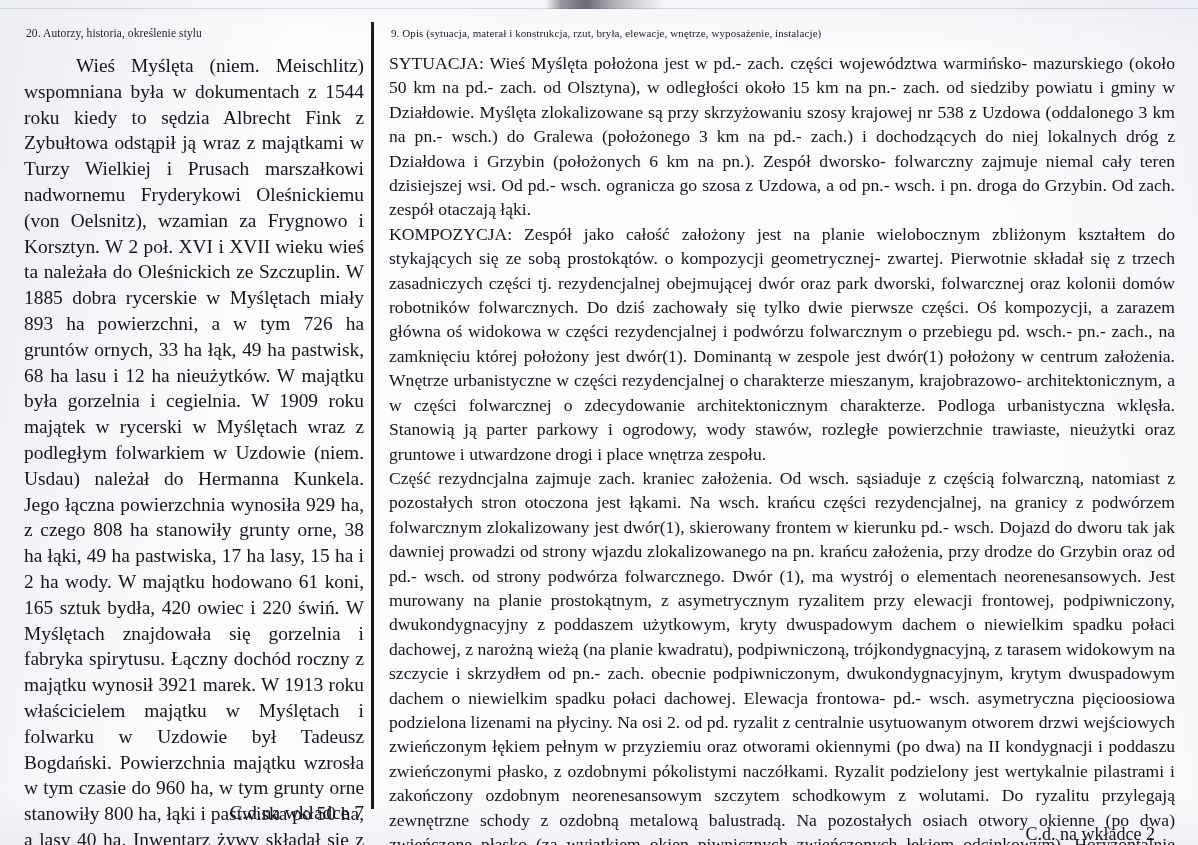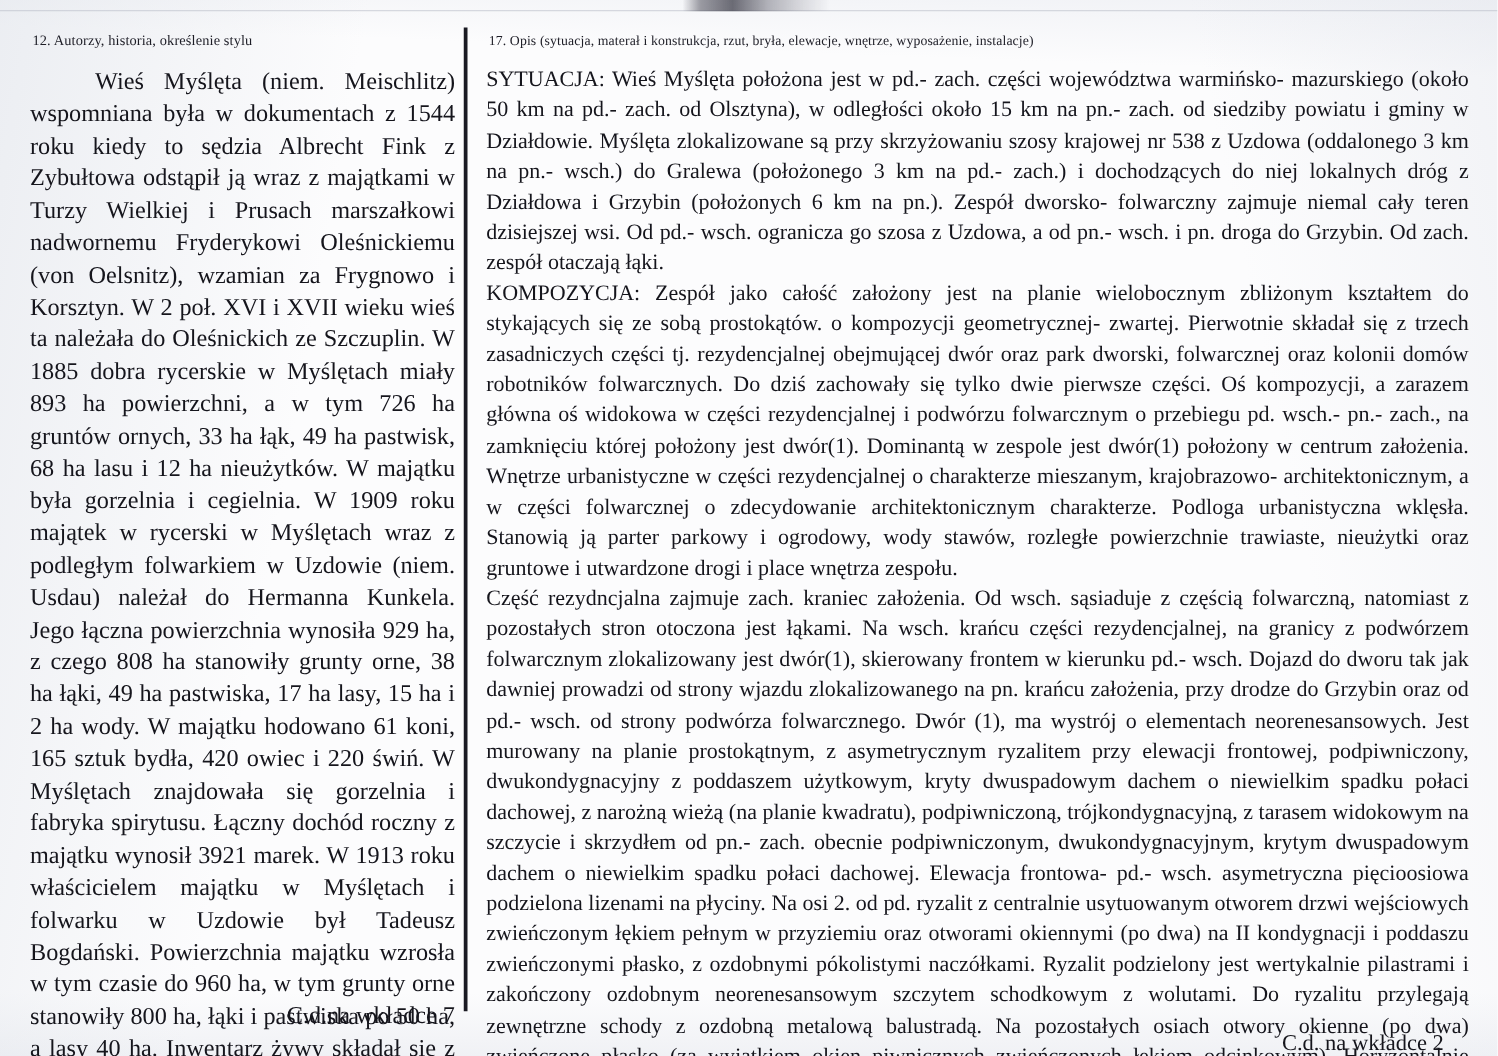--- a/index.html
+++ b/index.html
@@ -138,26 +138,26 @@
 <body>
 
 <div class="page">
 
   <div class="topline"></div>
   <div class="smudge"></div>
 
   <div class="divider"></div>
 
   <div class="col-left">
-    <div class="section-head">12. Autorzy, historia, określenie stylu</div>
+    <div class="section-head">20. Autorzy, historia, określenie stylu</div>
     <div class="body-left" id="left-body"><span>Wieś Myślęta (niem. </span><b>Meischlitz</b><span>) wspomniana była w dokumentach z </span><b>1544</b><span> roku kiedy to sędzia </span><b>Albrecht Fink</b><span> z Zybułtowa odstąpił ją wraz z majątkami w Turzy Wielkiej i Prusach marszałkowi nadwornemu </span><b>Fryderykowi Oleśnickiemu (von Oelsnitz)</b><span>, wzamian za Frygnowo i Korsztyn. W </span><b>2 poł. XVI i XVII wieku</b><span> wieś ta należała do </span><b>Oleśnickich ze Szczuplin</b><span>. W </span><b>1885</b><span> dobra rycerskie w Myślętach miały 893 ha powierzchni, a w tym 726 ha gruntów ornych, 33 ha łąk, 49 ha pastwisk, 68 ha lasu i 12 ha nieużytków. W majątku była gorzelnia i cegielnia. W </span><b>1909 roku</b><span> majątek w rycerski w Myślętach wraz z podległym folwarkiem w Uzdowie (niem. </span><b>Usdau</b><span>) należał do </span><b>Hermanna Kunkela</b><span>. Jego łączna powierzchnia wynosiła 929 ha, z czego 808 ha stanowiły grunty orne, 38 ha łąki, 49 ha pastwiska, 17 ha lasy, 15 ha i 2 ha wody. W majątku hodowano 61 koni, 165 sztuk bydła, 420 owiec i 220 świń. W Myślętach znajdowała się gorzelnia i fabryka spirytusu. Łączny dochód roczny z majątku wynosił 3921 marek. W </span><b>1913 roku</b><span> właścicielem majątku w Myślętach i folwarku w Uzdowie był </span><b>Tadeusz Bogdański</b><span>. Powierzchnia majątku wzrosła w tym czasie do 960 ha, w tym grunty orne stanowiły 800 ha, łąki i pastwiska po 50 ha, a lasy 40 ha. Inwentarz żywy składał się z 70 koni, 150 sztuk bydła, 500 owiec i 300 świń. Po zakończeniu I wojny światowej, w wyniku plebiscytu, Myślęta znalazły się w granicach Polski. W </span></div>
   </div>
 
   <div class="col-right">
-    <div class="section-head">17. Opis (sytuacja, materał i konstrukcja, rzut, bryła, elewacje, wnętrze, wyposażenie, instalacje)</div>
+    <div class="section-head">9. Opis (sytuacja, materał i konstrukcja, rzut, bryła, elewacje, wnętrze, wyposażenie, instalacje)</div>
     <div class="body-right" id="right-body">
         <p><b>SYTUACJA:</b><span> Wieś Myślęta położona jest w pd.- zach. części województwa warmińsko- mazurskiego (około 50 km na pd.- zach. od Olsztyna), w  odległości około 15 km na pn.- zach.  od siedziby powiatu i gminy w Działdowie. Myślęta zlokalizowane są przy skrzyżowaniu  szosy krajowej nr 538 z Uzdowa (oddalonego 3 km na pn.- wsch.)  do Gralewa (położonego 3 km na pd.- zach.) i  dochodzących do niej lokalnych dróg z Działdowa i Grzybin (położonych 6 km na pn.). Zespół dworsko- folwarczny zajmuje niemal cały teren dzisiejszej wsi. Od  pd.- wsch. ogranicza go szosa z Uzdowa, a od pn.- wsch. i pn. droga do Grzybin. Od zach. zespół otaczają łąki.</span></p>
         <p><b>KOMPOZYCJA:</b><span> Zespół jako całość założony jest </span><b>na planie</b><span>  wielobocznym zbliżonym  kształtem do stykających się ze sobą prostokątów. o </span><b>kompozycji</b><span> geometrycznej- zwartej. Pierwotnie składał się z trzech zasadniczych części tj. </span><b>rezydencjalnej</b><span> obejmującej dwór oraz  park dworski, </span><b>folwarcznej</b><span>  oraz </span><b>kolonii</b><span> domów robotników folwarcznych. Do dziś zachowały się tylko dwie pierwsze części. </span><b>Oś kompozycji,</b><span> a zarazem główna </span><b>oś widokowa</b><span>  w części rezydencjalnej i podwórzu folwarcznym o przebiegu pd. wsch.- pn.- zach., na zamknięciu której położony jest dwór(1).  </span><b>Dominantą</b><span> w zespole jest dwór(1) położony w centrum założenia. </span><b>Wnętrze urbanistyczne</b><span> w części rezydencjalnej o charakterze mieszanym, krajobrazowo- architektonicznym, a w  części folwarcznej o zdecydowanie architektonicznym charakterze. </span><b>Podloga urbanistyczna</b><span> wklęsła. Stanowią ją parter parkowy i ogrodowy, wody stawów, rozległe powierzchnie trawiaste, nieużytki oraz gruntowe i utwardzone drogi i place wnętrza zespołu.</span></p>
         <p><b>Część rezydncjalna</b><span> zajmuje zach. kraniec założenia. Od wsch. sąsiaduje z częścią folwarczną, natomiast z pozostałych stron otoczona jest łąkami. Na wsch. krańcu części rezydencjalnej, na granicy z podwórzem folwarcznym zlokalizowany jest dwór(1), skierowany frontem w kierunku  pd.- wsch. Dojazd do dworu tak jak dawniej prowadzi od strony wjazdu zlokalizowanego na pn. krańcu założenia, przy drodze do Grzybin oraz od pd.- wsch. od strony podwórza folwarcznego. </span><b>Dwór (1)</b><span>, ma wystrój o elementach neorenesansowych. Jest murowany na planie prostokątnym, z asymetrycznym ryzalitem przy elewacji frontowej, podpiwniczony, dwukondygnacyjny z poddaszem użytkowym, kryty dwuspadowym dachem o niewielkim spadku połaci dachowej, z narożną wieżą (na planie kwadratu), podpiwniczoną, trójkondygnacyjną, z tarasem widokowym na szczycie i skrzydłem od pn.- zach. obecnie podpiwniczonym, dwukondygnacyjnym, krytym dwuspadowym dachem o niewielkim spadku połaci dachowej. Elewacja frontowa- </span><b>pd.- wsch.</b><span> asymetryczna pięcioosiowa podzielona lizenami na płyciny. Na osi 2. od pd. ryzalit z centralnie usytuowanym otworem drzwi wejściowych zwieńczonym łękiem pełnym w przyziemiu oraz otworami okiennymi (po dwa) na II kondygnacji i poddaszu zwieńczonymi płasko, z ozdobnymi pókolistymi naczółkami. Ryzalit podzielony jest wertykalnie pilastrami i zakończony ozdobnym neorenesansowym szczytem schodkowym z wolutami. Do ryzalitu przylegają zewnętrzne schody z ozdobną metalową balustradą. Na pozostałych osiach  otwory  okienne (po dwa) zwieńczone płasko (za wyjątkiem okien piwnicznych zwieńczonych łękiem odcinkowym). Horyzontalnie elewacja podzielona gzymsami międzykondygnacyjnymi.</span></p>
       </div>
   </div>
 
   <div class="footnote-left">C.d.na wkładce 7</div>
   <div class="footnote-right"><span>C.d. na wkładce 2</span></div>
 

